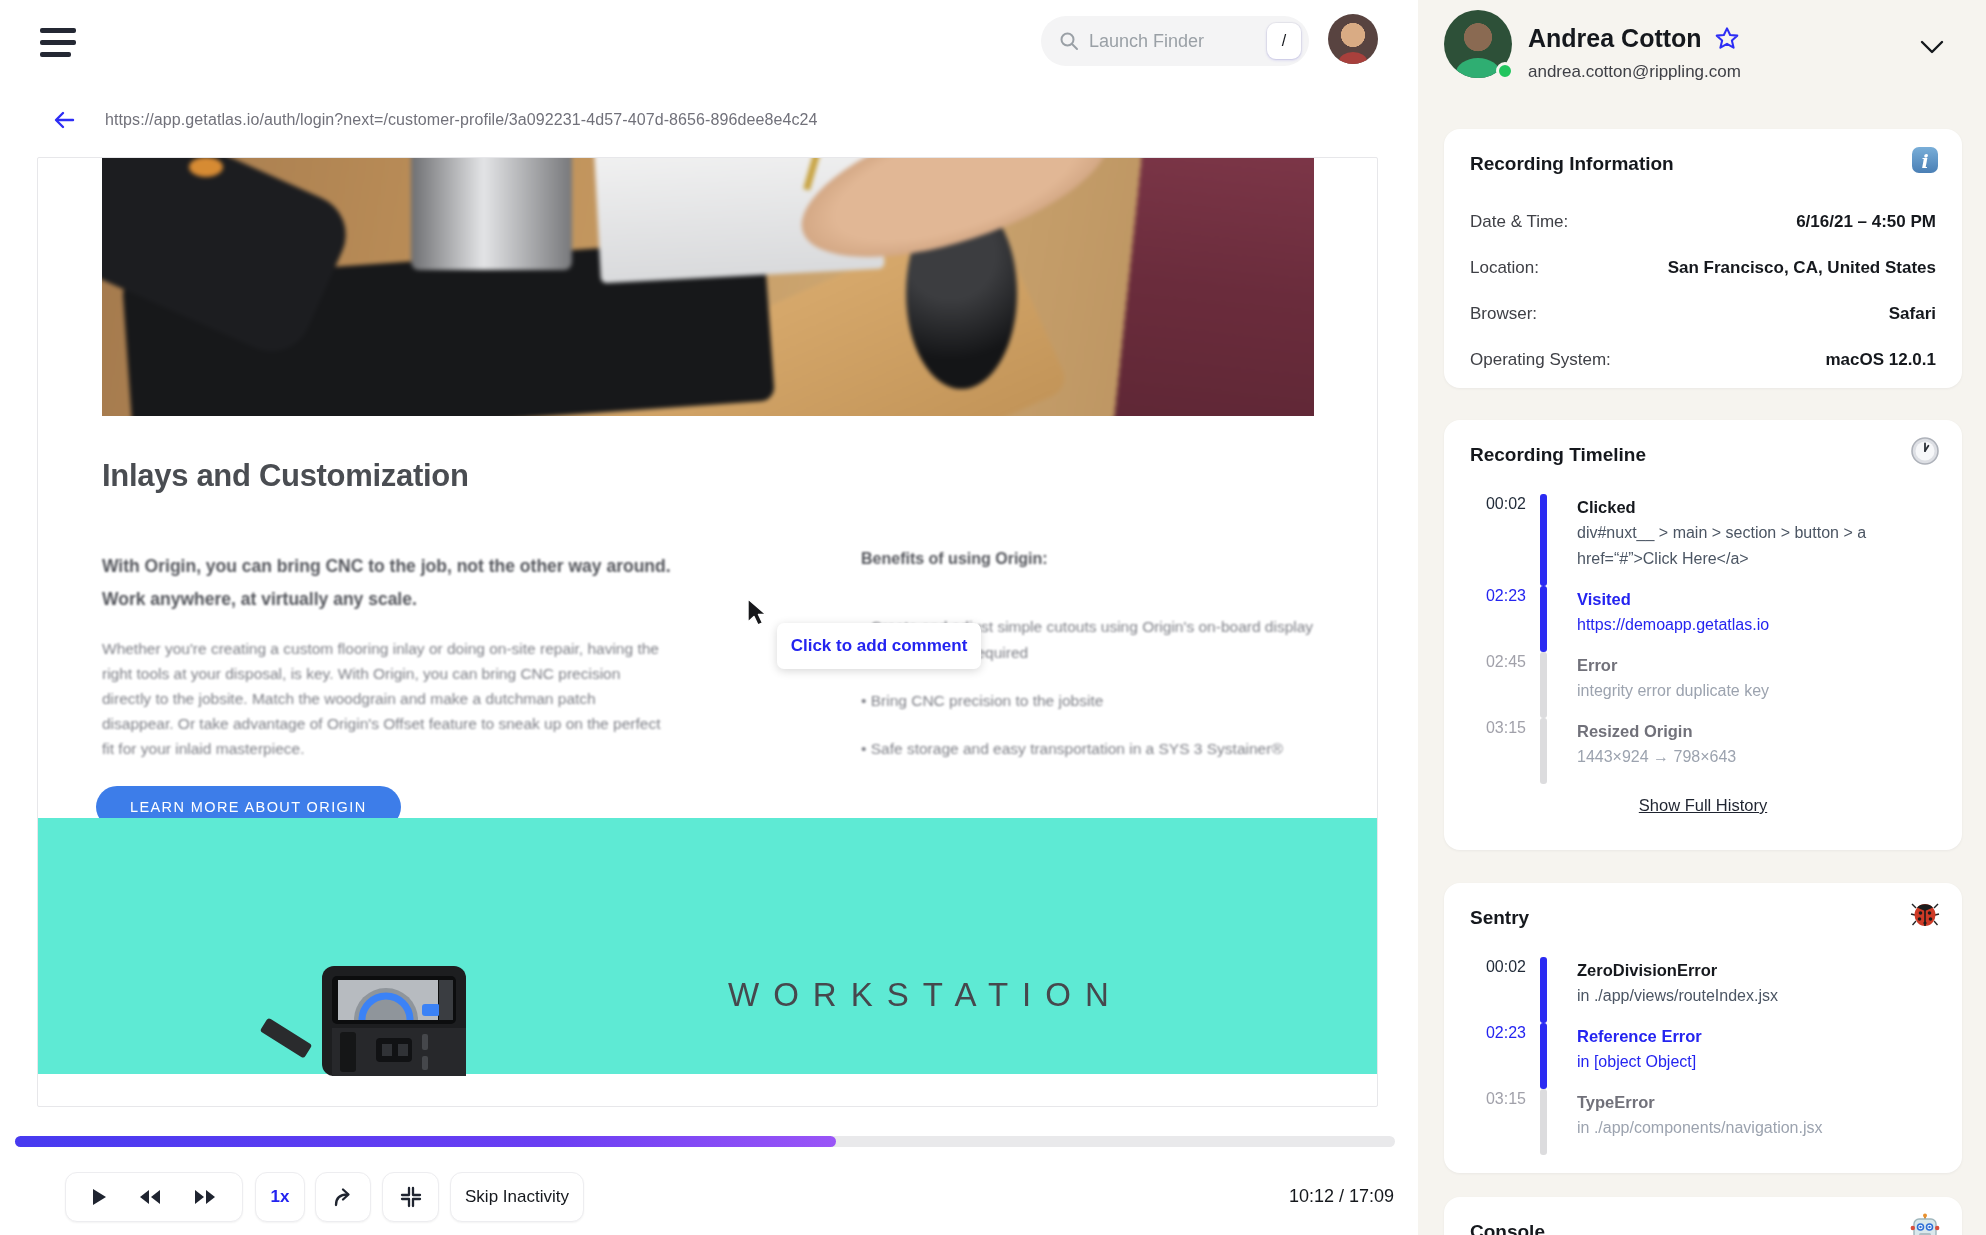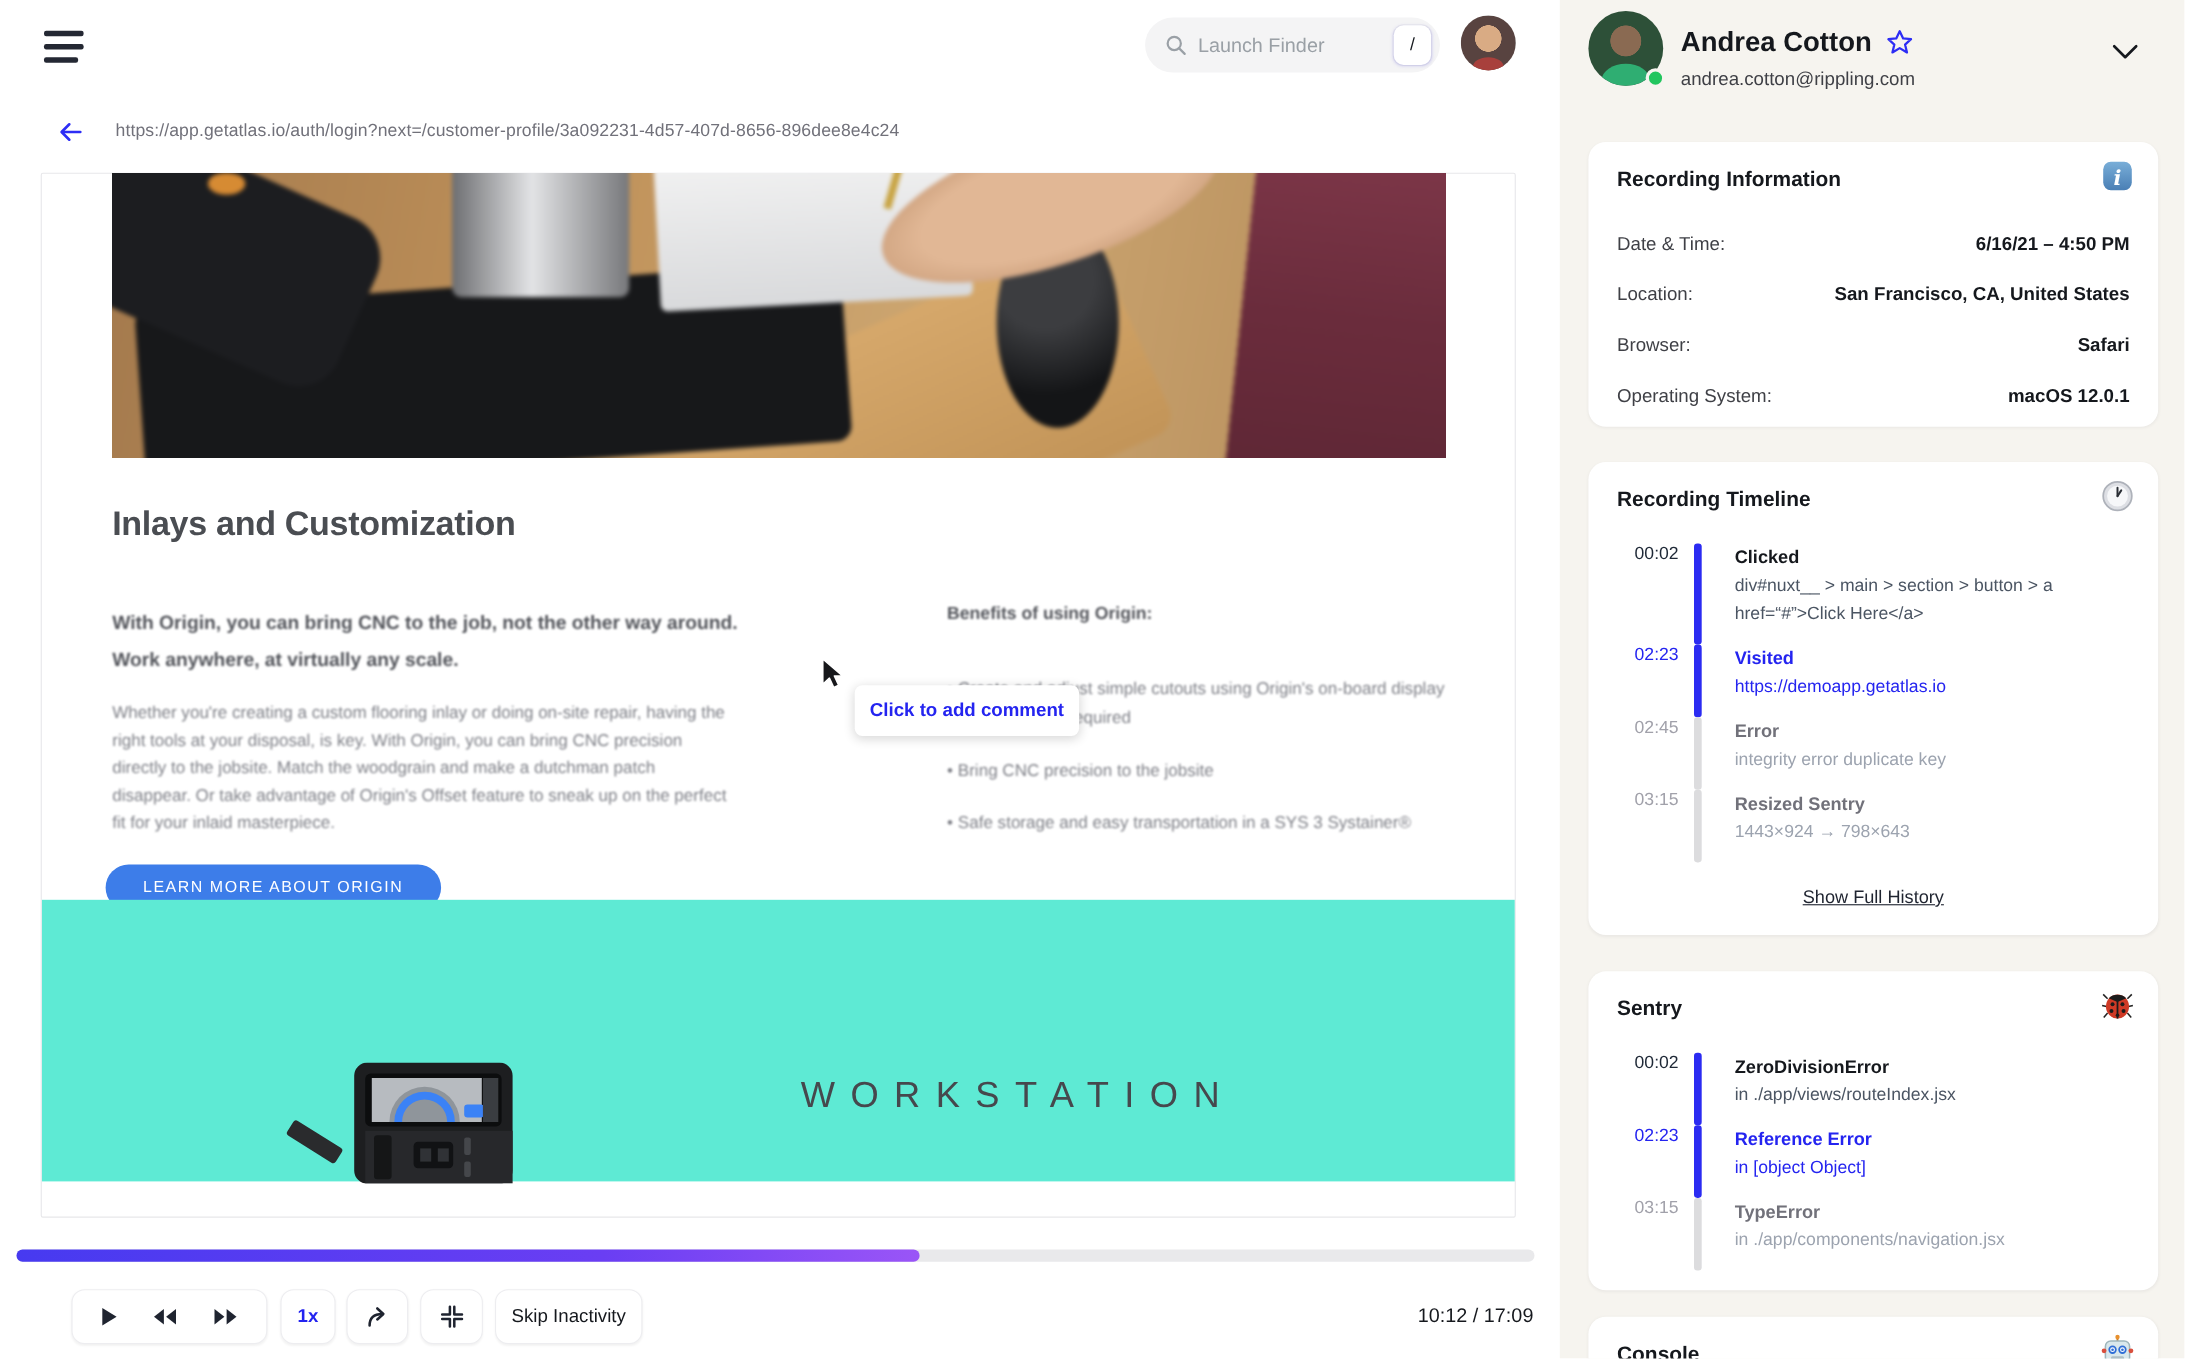--- a/index.html
+++ b/index.html
@@ -139,21 +139,21 @@
   .ev-past .ev-bar { background:#2b2bf2; }
   .ev-past .ev-title { color:#15181d; }
   .ev-past .ev-detail { color:#4b5563; }
   .ev-current .ev-time, .ev-current .ev-title, .ev-current .ev-detail { color:#2424f0; }
   .ev-current .ev-bar { background:#2b2bf2; }
   .ev-future .ev-time { color:#a1a1aa; }
   .ev-future .ev-bar { background:#dcdcde; }
   .ev-future .ev-title { color:#71717a; }
   .ev-future .ev-detail { color:#9ca3af; }
 
-  .show-history { display:block; margin:23px auto 0; text-align:center; font-size:16.5px; color:#1f2430;
+  .show-history { display:block; margin:12px auto 0; text-align:center; font-size:16.5px; color:#1f2430;
     text-decoration:underline; cursor:pointer; width:fit-content; }
 </style>
 </head>
 <body>
 
 <div class="app">
 
   <div class="main">
 
     <div class="hamburger">
@@ -380,21 +380,21 @@
           <div class="ev-bar"></div>
           <div class="ev-body">
             <div class="ev-title">Error</div>
             <div class="ev-detail">integrity error duplicate key</div>
           </div>
         </div>
         <div class="event ev-future">
           <div class="ev-time">03:15</div>
           <div class="ev-bar"></div>
           <div class="ev-body">
-            <div class="ev-title">Resized Sentry</div>
+            <div class="ev-title">Resized Origin</div>
             <div class="ev-detail">1443×924 → 798×643</div>
           </div>
         </div>
       </div>
       <a class="show-history">Show Full History</a>
     </div>
 
     <div class="card card-sentry">
       <div class="card-title">Sentry</div>
       <svg class="card-icon" width="30" height="30" viewBox="0 0 30 30">

